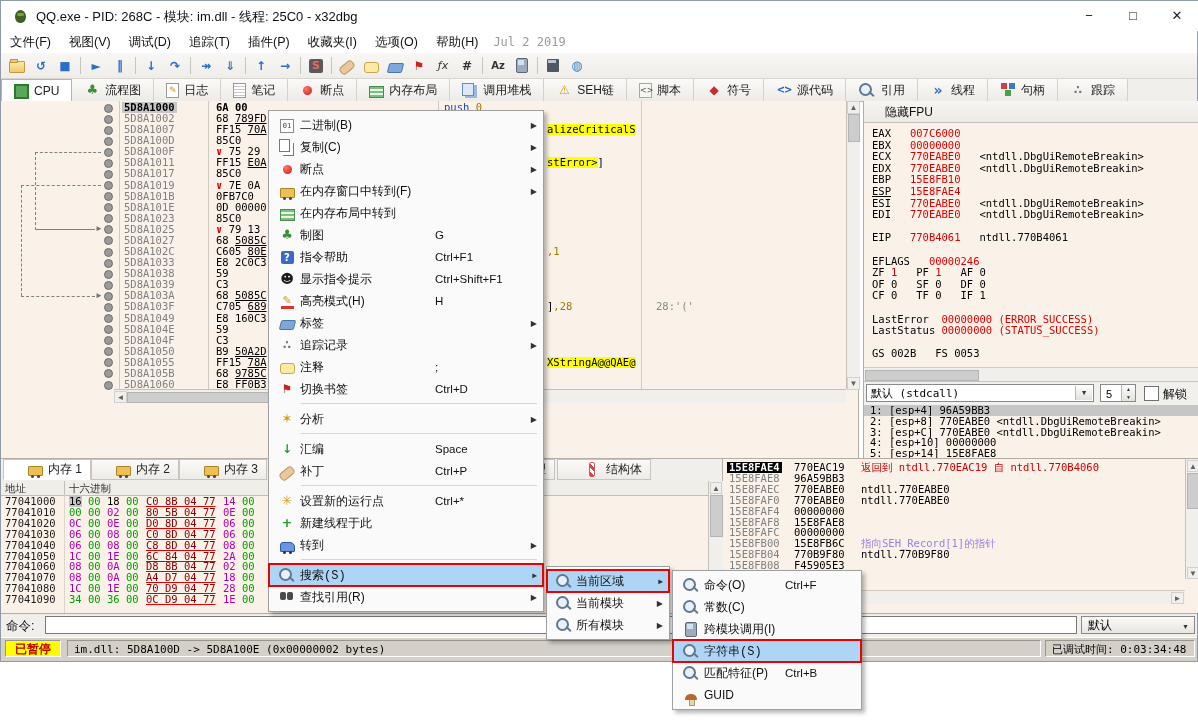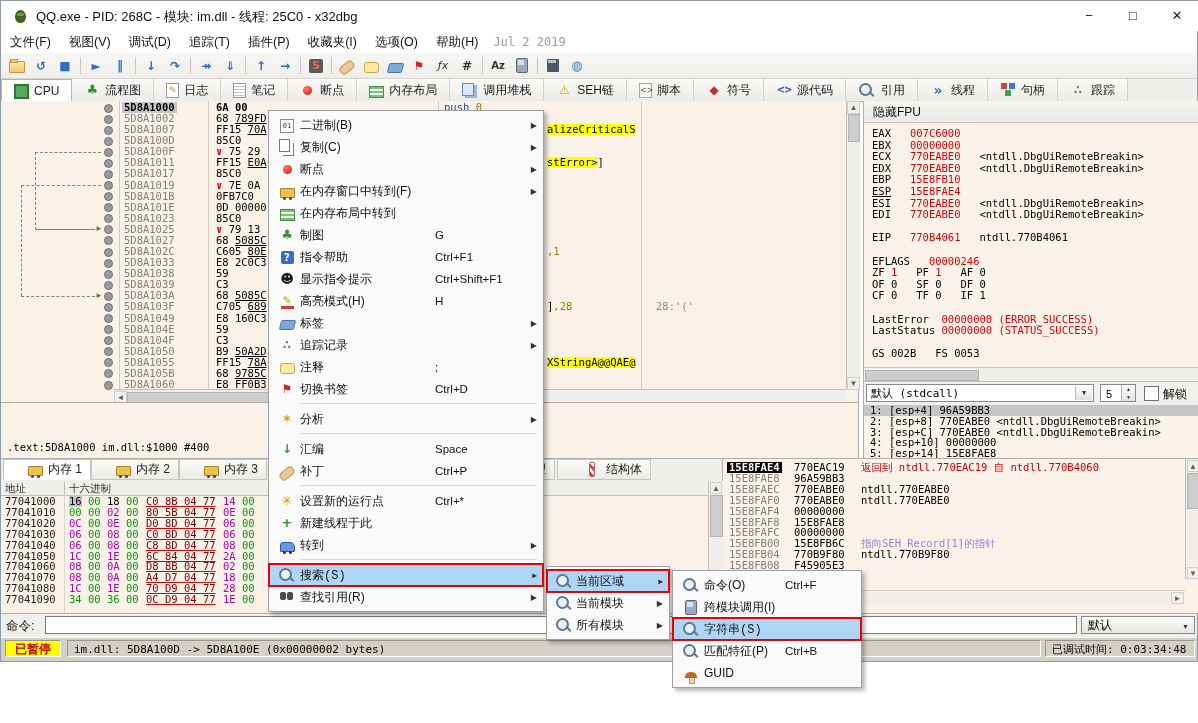--- a/index.html
+++ b/index.html
@@ -99,21 +99,21 @@
   .frag .im{color:#9c7a00;}
   .frag .pl{color:#000;}
   .frag .cm{color:#8a8a8a;}
   .sbar{position:absolute;background:#f0efec;}
   .sthumb{position:absolute;background:#cdcdcd;border:1px solid #b4b4b4;}
   .sarrow{position:absolute;color:#606060;font-size:8px;text-align:center;background:#f0efec;border:1px solid #d0d0d0;line-height:11px;}
   #dz-info{position:absolute;left:0;top:301px;width:857px;height:56px;background:#faf1e8;border-top:1px solid #b2aea5;}
   #dz-status{position:absolute;left:6px;top:38px;font-size:10.5px;color:#000;}
   
   #regs{left:862px;top:100px;width:336px;height:357px;border-left:1px solid #b2aea5;}
-  #fpu-btn{position:absolute;left:0;top:0;width:100%;height:22px;background:linear-gradient(#f7f5f2,#eceae5);border-bottom:1px solid #c6c2ba;font-size:12px;color:#111;line-height:22px;padding-left:9px;box-sizing:border-box;}
+  #fpu-btn{position:absolute;left:0;top:0;width:100%;height:22px;background:linear-gradient(#f7f5f2,#eceae5);border-bottom:1px solid #c6c2ba;font-size:12px;color:#111;line-height:22px;padding-left:21px;box-sizing:border-box;}
   .regline{position:absolute;left:8px;font-size:10.5px;line-height:11.6px;white-space:pre;color:#000;}
   .regline .r{color:#e00000;}
   .regline .u{text-decoration:underline;}
   #combo-row{position:absolute;left:0;top:280px;width:100%;height:23px;background:#f2f0ec;border-top:1px solid #c6c2ba;border-bottom:1px solid #c6c2ba;}
   #conv-combo{position:absolute;left:2px;top:2px;width:228px;height:18px;background:#fff;border:1px solid #8a8a8a;font-size:11px;line-height:18px;padding-left:4px;box-sizing:border-box;}
   #conv-arrow{position:absolute;right:1px;top:1px;width:16px;height:14px;background:linear-gradient(#fdfdfd,#e4e2de);border-left:1px solid #b8b8b8;text-align:center;font-size:7px;line-height:14px;color:#333;}
   #arg-spin{position:absolute;left:236px;top:2px;width:36px;height:18px;background:#fff;border:1px solid #8a8a8a;font-size:11px;line-height:18px;padding-left:5px;box-sizing:border-box;}
   #spin-btns{position:absolute;right:0;top:0;width:13px;height:16px;border-left:1px solid #b8b8b8;font-size:5px;color:#333;text-align:center;line-height:8px;background:linear-gradient(#fdfdfd,#e4e2de);}
   #unlock-box{position:absolute;left:280px;top:4px;width:13px;height:13px;background:#fff;border:1px solid #707070;}
   #unlock-label{position:absolute;left:299px;top:4px;font-size:12px;color:#111;}
@@ -404,23 +404,20 @@
         <div class="sarrow" style="left:0;top:0;width:11px;height:11px;">▲</div>
         <div class="sthumb" style="left:1px;top:13px;width:10px;height:26px;"></div>
         <div class="sarrow" style="left:0;top:276px;width:11px;height:11px;">▼</div>
       </div>
 
       <div class="sbar" style="left:113px;top:288px;width:732px;height:13px;border-top:1px solid #c4c0b8;">
         <div class="sarrow" style="left:0;top:1px;width:11px;height:10px;">◄</div>
         <div class="sthumb" style="left:13px;top:2px;width:350px;height:9px;"></div>
       </div>
 
-      <div id="dz-info">
-        <div id="dz-status" class="mono">.text:5D8A1000 im.dll:$1000 #400</div>
-      </div>
     </div>
 
     <div id="regs" class="pane">
       <div id="fpu-btn">隐藏FPU</div>
       <div id="reg-lines" class="mono">
           <div class="regline" style="top: 27px;"><span>EAX   </span><span class="r">007C6000</span></div>
           <div class="regline" style="top: 38.6px;"><span>EBX   </span><span class="r">00000000</span></div>
           <div class="regline" style="top: 50.2px;"><span>ECX   </span><span class="r">770EABE0</span><span>   &lt;ntdll.DbgUiRemoteBreakin&gt;</span></div>
           <div class="regline" style="top: 61.8px;"><span>EDX   </span><span class="r">770EABE0</span><span>   &lt;ntdll.DbgUiRemoteBreakin&gt;</span></div>
           <div class="regline" style="top: 73.4px;"><span>EBP   </span><span class="r">15E8FB10</span></div>
@@ -754,20 +751,28 @@
       <div class="mi">
         <span class="icol">
           <span class="ic ic-mag"></span>
         </span>
         <span class="lab">命令(O)</span>
         <span class="sc">Ctrl+F</span>
         <span class="arr"></span>
       </div>
       <div class="mi">
         <span class="icol">
+          <span class="ic ic-mag"></span>
+        </span>
+        <span class="lab">常数(C)</span>
+        <span class="sc"></span>
+        <span class="arr"></span>
+      </div>
+      <div class="mi">
+        <span class="icol">
           <span class="ic ic-phone"></span>
         </span>
         <span class="lab">跨模块调用(I)</span>
         <span class="sc"></span>
         <span class="arr"></span>
       </div>
       <div class="mi hl redbox">
         <span class="icol">
           <span class="ic ic-mag"></span>
         </span>

